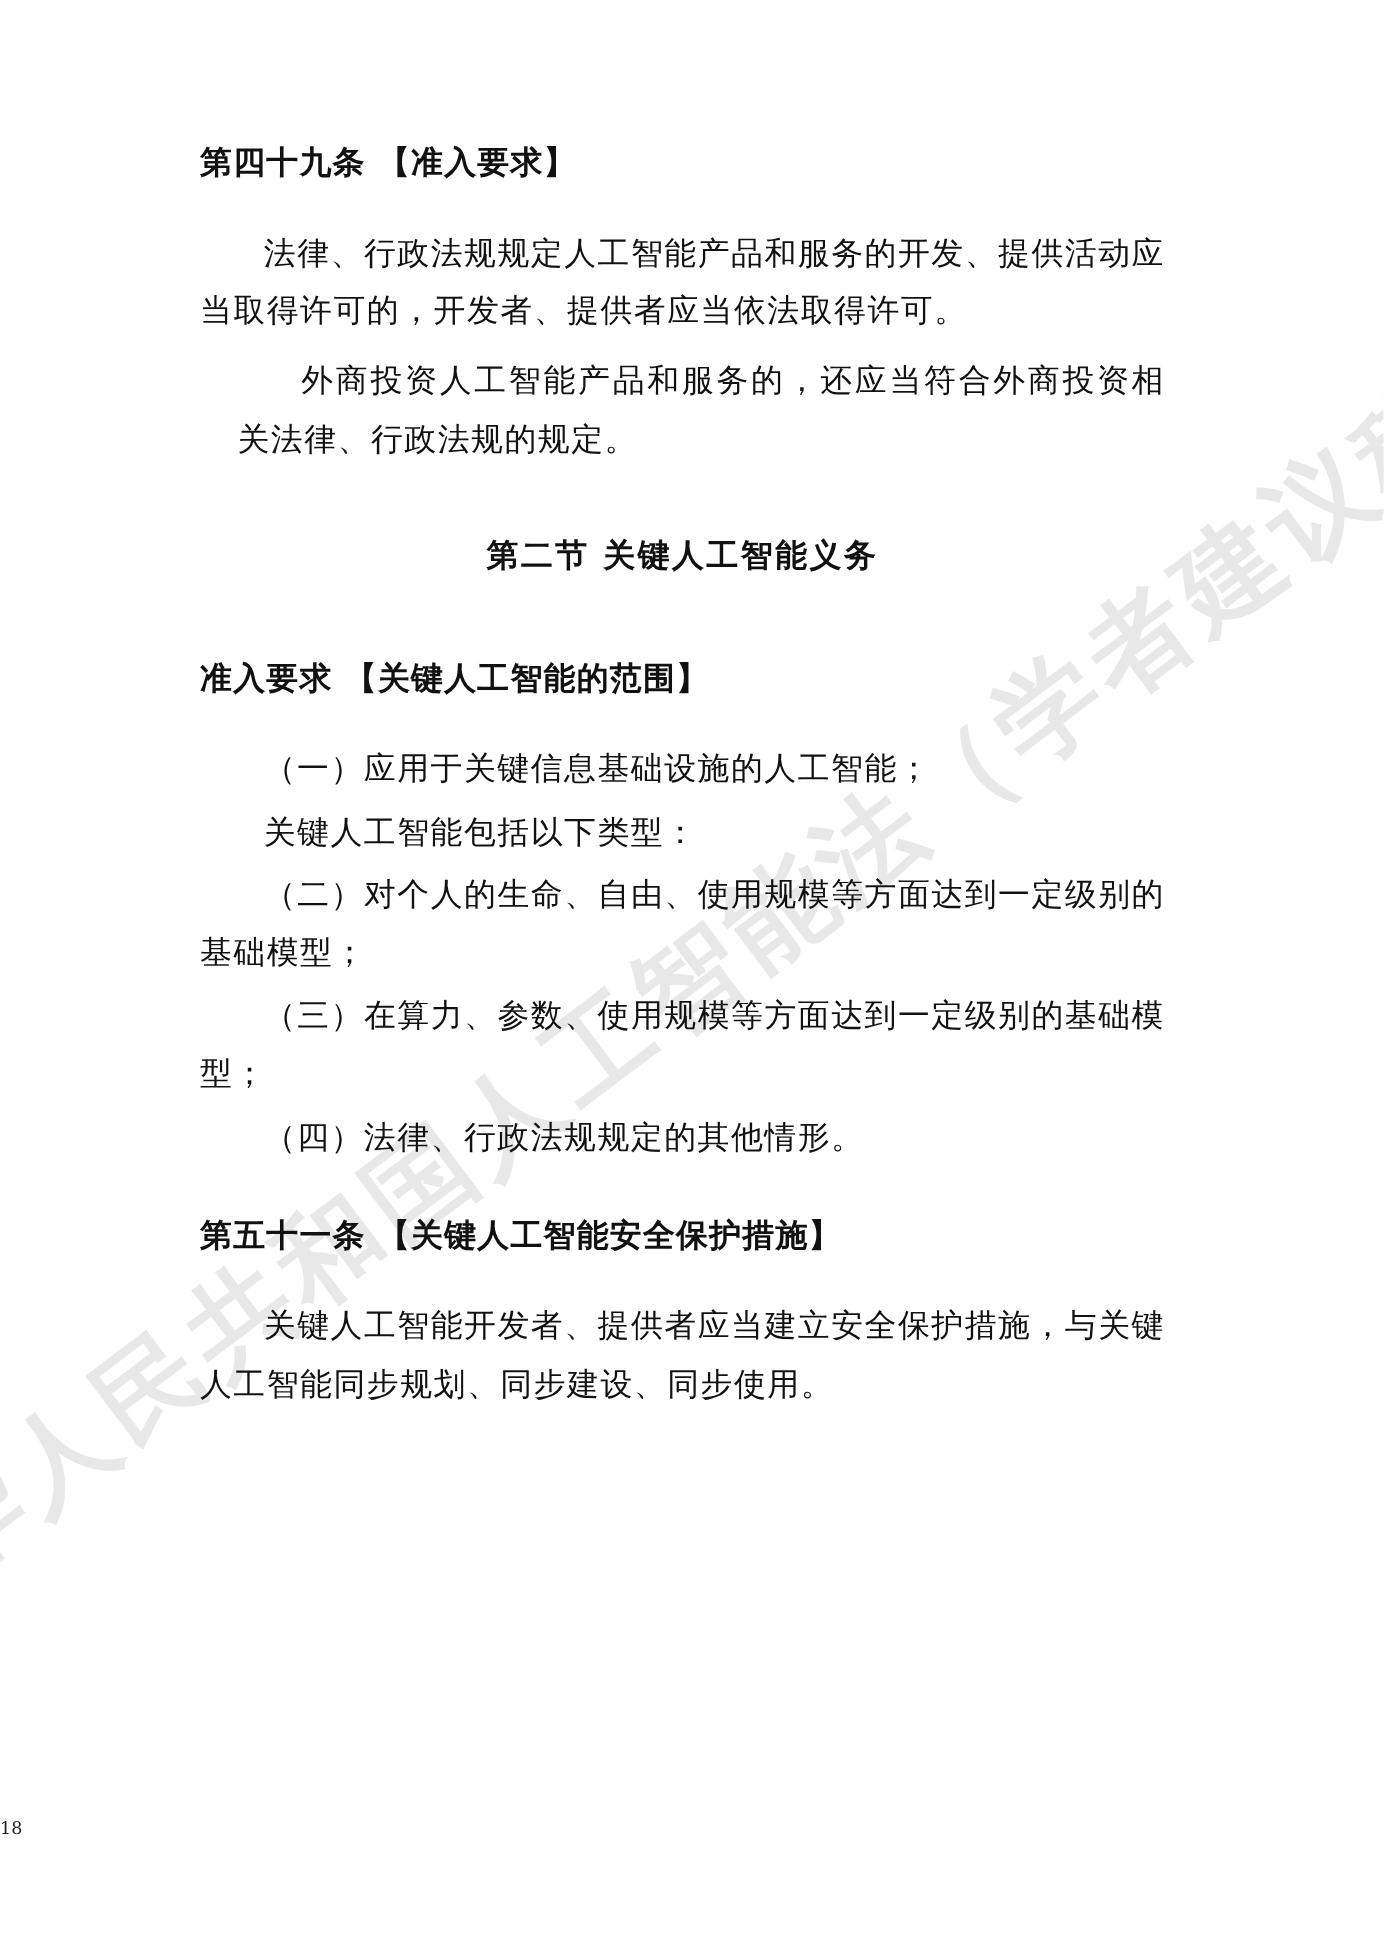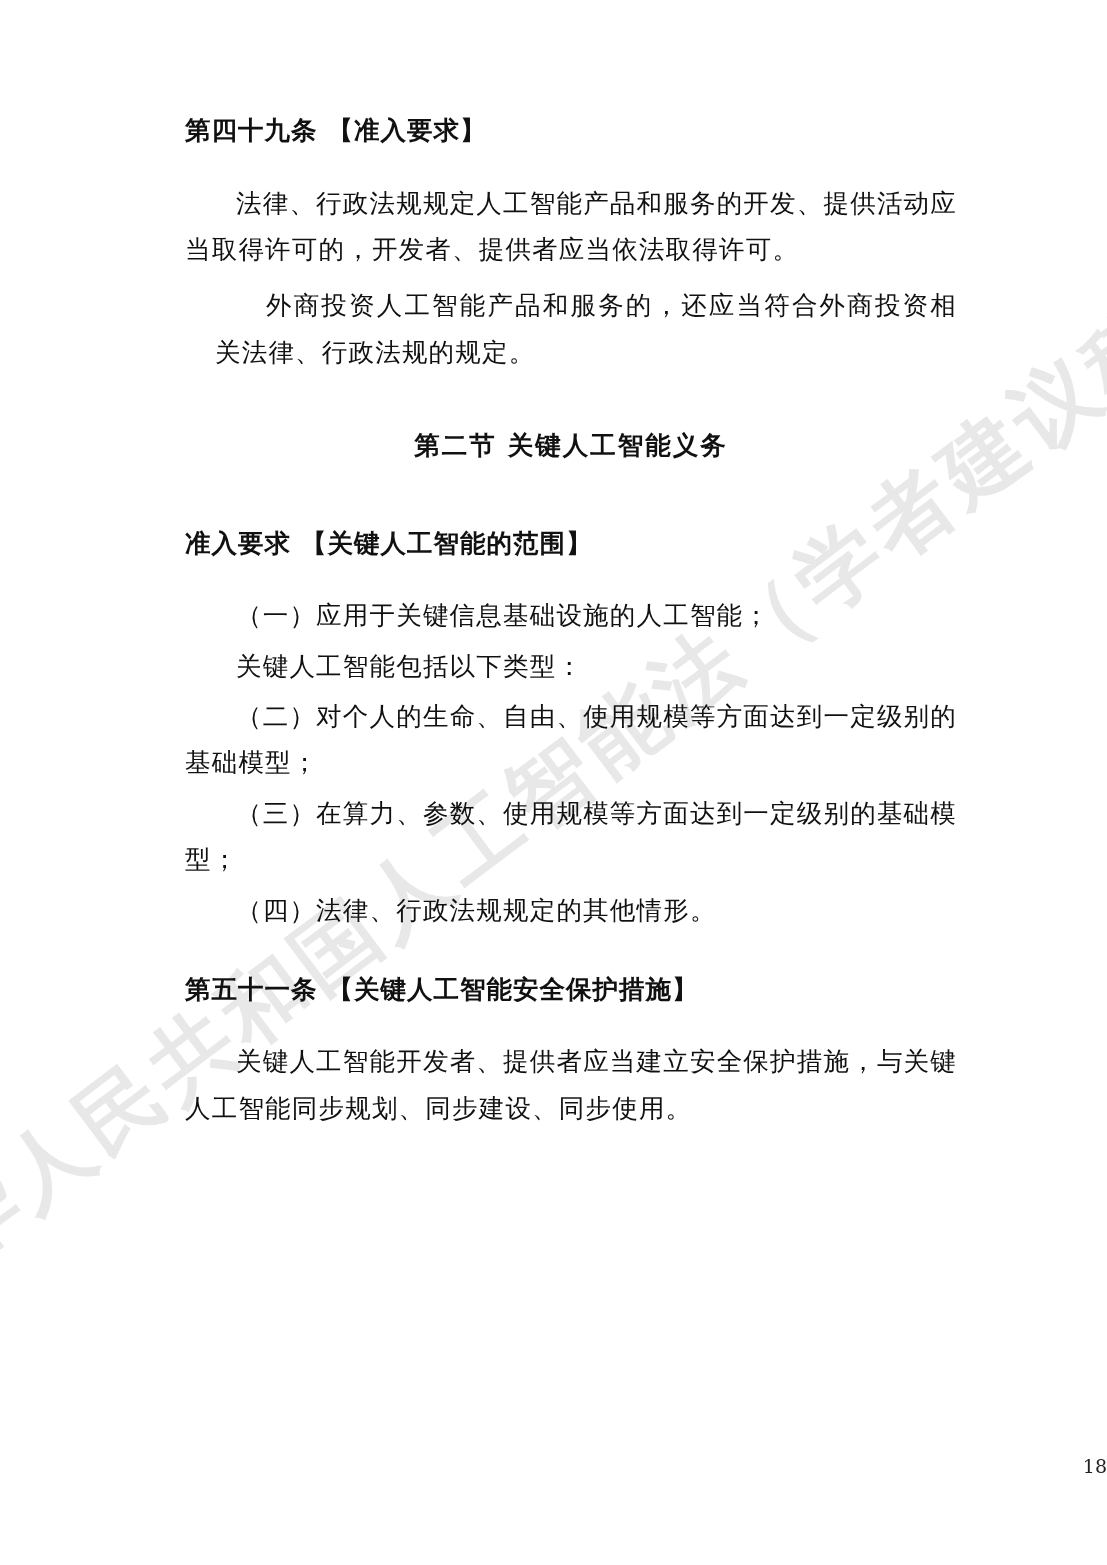--- a/index.html
+++ b/index.html
@@ -26,21 +26,21 @@
     font-size: 84px;
     font-weight: 700;
     color: rgba(120, 120, 120, 0.17);
     white-space: nowrap;
     letter-spacing: 6px;
     pointer-events: none;
     user-select: none;
   }
   .content {
     position: absolute;
-    left: 185px;
+    left: 160px;
     top: 118px;
     width: 772px;
   }
   .doc-line {
     font-family: "DejaVu Serif", serif;
     color: #111111;
     font-size: 25.5px;
     line-height: 1.0;
   }
   .heading {
@@ -69,23 +69,23 @@
   }
   .para.tight {
     margin-bottom: 4px;
   }
   .gap-md { height: 34px; }
   .page-number {
     position: absolute;
     left: 0;
     right: 0;
     top: 1455px;
-    text-align: right;
+    text-align: left;
     font-family: "DejaVu Serif", serif;
-    font-size: 19px;
+    font-size: 14px;
     color: #222222;
   }
 </style>
 </head>
 <body>
 
 <div class="page">
 
   <div class="watermark">《中华人民共和国人工智能法（学者建议稿）》</div>
 

